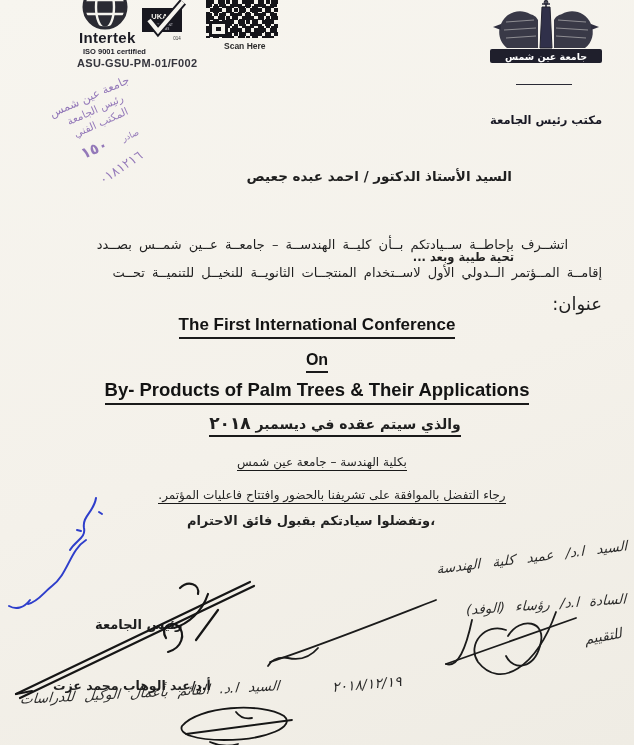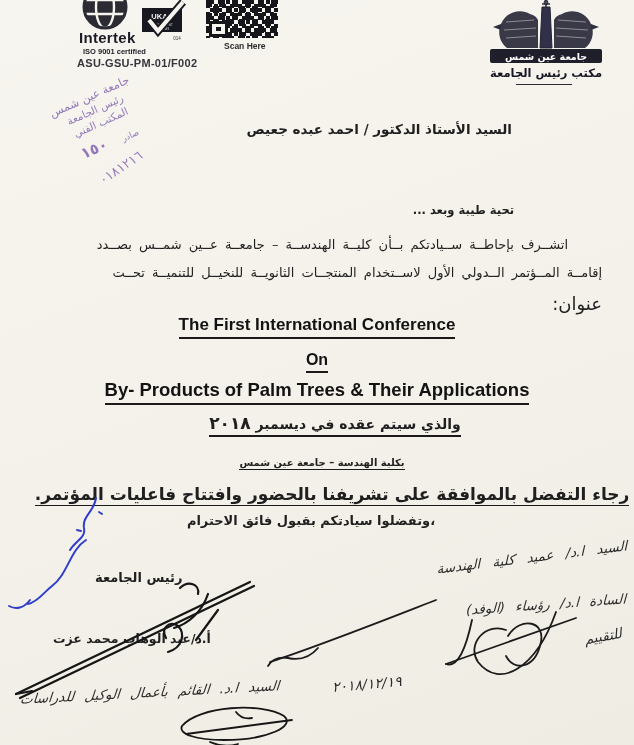--- a/index.html
+++ b/index.html
@@ -2,21 +2,21 @@
 <html><head>
 <meta charset="utf-8">
 <style>
   html,body{margin:0;padding:0;background:#e8e6e0;}
   .page{position:relative;width:634px;height:745px;margin:0 auto;overflow:hidden;
         background:#f6f4ee;
         background-image:linear-gradient(160deg,#f7f5ef 0%,#f4f1ea 55%,#efece4 100%);
         font-family:"DejaVu Sans",sans-serif;}
   .abs{position:absolute;}
   .ar{direction:rtl;color:#1f1f1f;font-family:"DejaVu Sans",sans-serif;white-space:nowrap;}
-  .b{font-weight:bold;}
+  .b{font-weight:bold;margin-top:47px;}
   .u{border-bottom:2px solid #1a1a1a;padding-bottom:2px;display:inline-block;}
   .u-thin{border-bottom:1.6px solid #1a1a1a;padding-bottom:1px;display:inline-block;}
   .center{left:0;right:0;text-align:center;}
   .en{font-family:"Liberation Sans","DejaVu Sans",sans-serif;color:#131313;}
   .hand{font-family:"DejaVu Sans",sans-serif;font-style:italic;color:#191919;opacity:.92;
         direction:rtl;white-space:nowrap;}
   .qr{background-color:#f6f4ee;
       background-image:
         conic-gradient(#15151a 25%,transparent 0 50%,#15151a 0 75%,transparent 0),
         conic-gradient(transparent 25%,#15151a 0 50%,transparent 0 75%,#15151a 0);
@@ -111,24 +111,24 @@
     <span class="en u" style="font-size:18.5px;font-weight:bold;">By- Products of Palm Trees &amp; Their Applications</span>
   </div>
 
   <div class="abs center" style="top:413px;transform:translateX(18px);">
     <span class="ar u" style="font-weight:bold;font-size:14px;">
       <span>والذي سيتم عقده في ديسمبر</span>
       <span style="font-size:17px;">٢٠١٨</span>
     </span>
   </div>
   <div class="abs center" style="top:451px;transform:translateX(5px);">
-    <span class="ar u-thin" style="font-weight:bold;font-size:10px;">بكلية الهندسة – جامعة عين شمس</span>
+    <span class="ar u-thin" style="font-weight:normal;font-size:12px;">بكلية الهندسة – جامعة عين شمس</span>
   </div>
   <div class="abs center" style="top:484px;transform:translateX(15px);">
-    <span class="ar u-thin" style="font-weight:bold;font-size:17px;">رجاء التفضل بالموافقة على تشريفنا بالحضور وافتتاح فاعليات المؤتمر.</span>
+    <span class="ar u-thin" style="font-weight:normal;font-size:12px;">رجاء التفضل بالموافقة على تشريفنا بالحضور وافتتاح فاعليات المؤتمر.</span>
   </div>
   <div class="abs center" style="top:510px;transform:translateX(-6px);">
     <span class="ar b" style="font-size:13px;">وتفضلوا سيادتكم بقبول فائق الاحترام،</span>
   </div>
 
   <div class="abs ar b" style="left:95px;top:570px;font-size:13px;">رئيس الجامعة</div>
   <div class="abs ar b" style="left:53px;top:631px;font-size:12.5px;">أ.د/عبد الوهاب محمد عزت</div>
 
   <div class="abs hand" style="right:6px;top:549px;font-size:13.5px;word-spacing:8px;transform:rotate(-7deg) skewX(-6deg);">السيد ا.د/ عميد كلية الهندسة</div>
   <div class="abs hand" style="right:8px;top:596px;font-size:13.5px;word-spacing:6px;transform:rotate(-4deg) skewX(-6deg);">السادة ا.د/ رؤساء (الوفد)</div>

